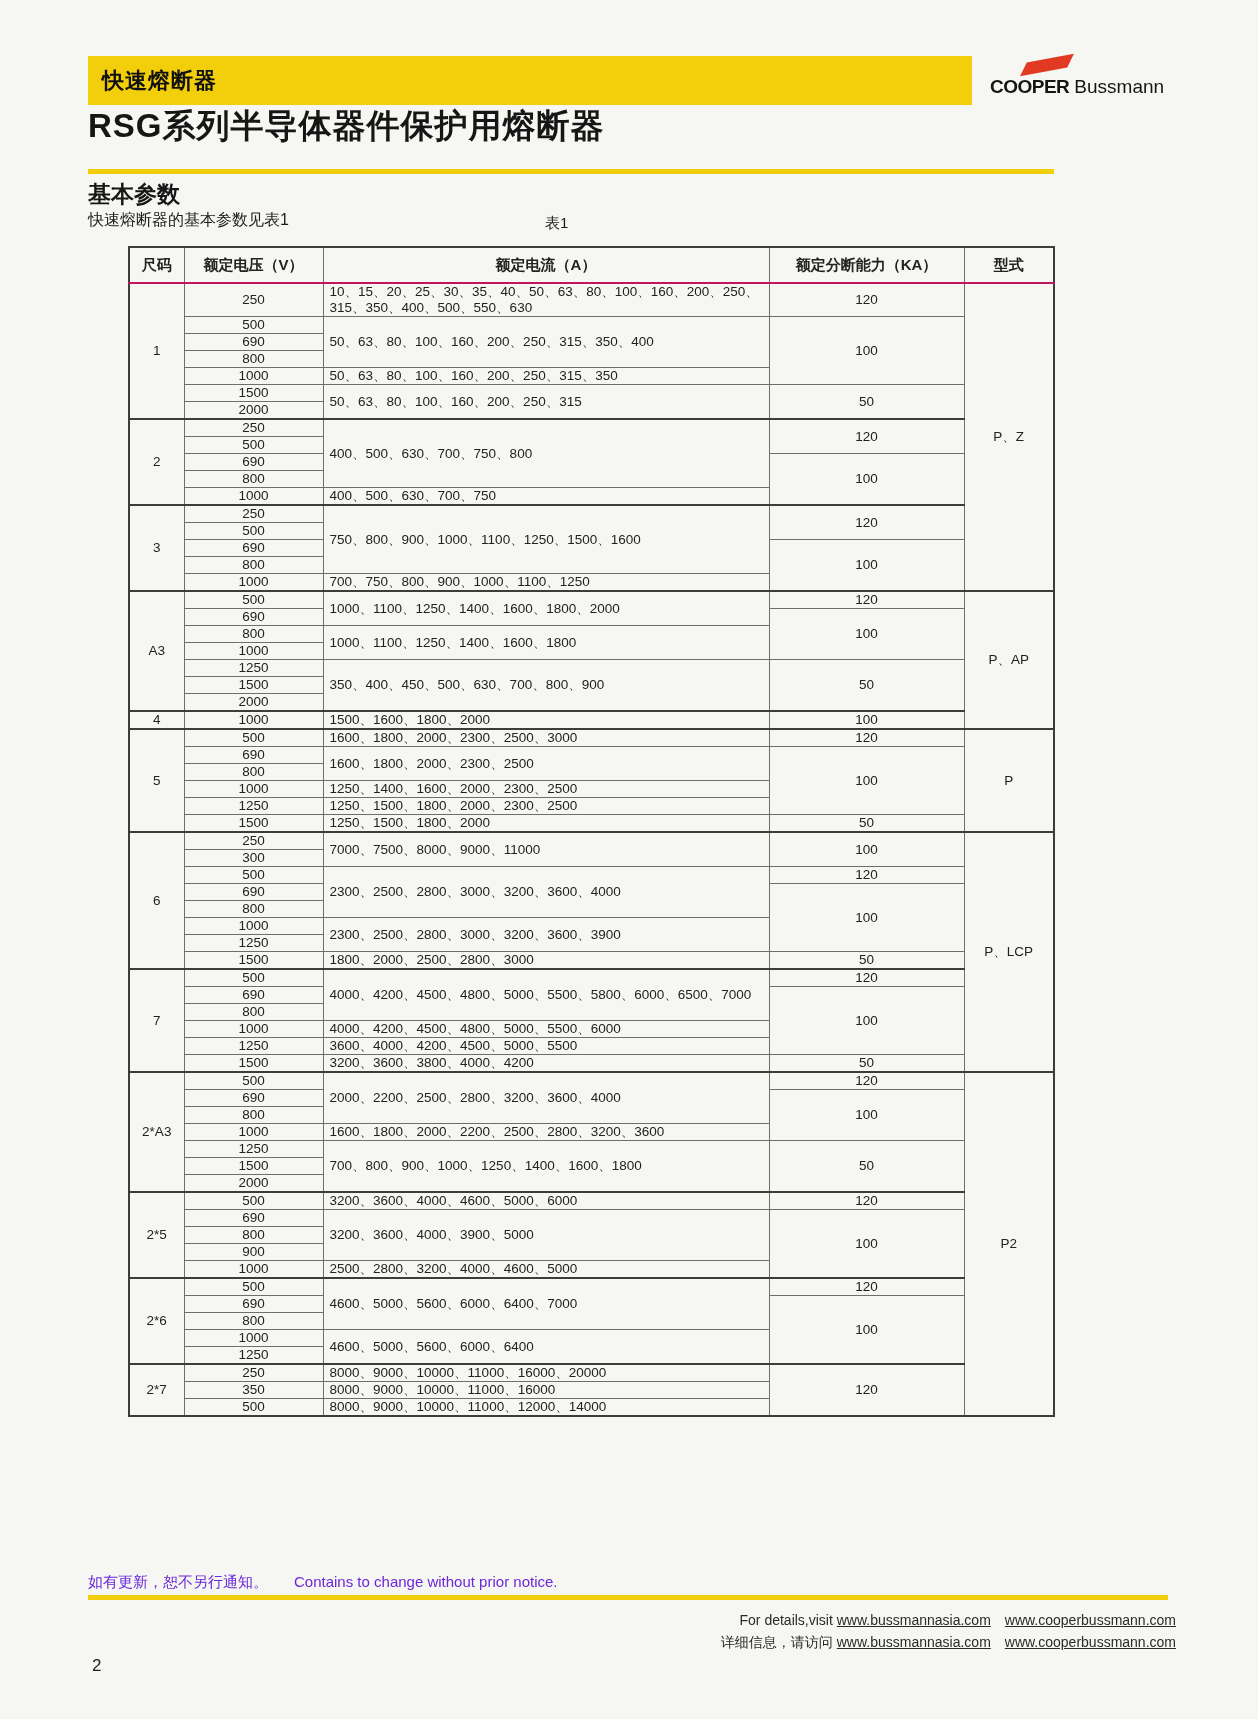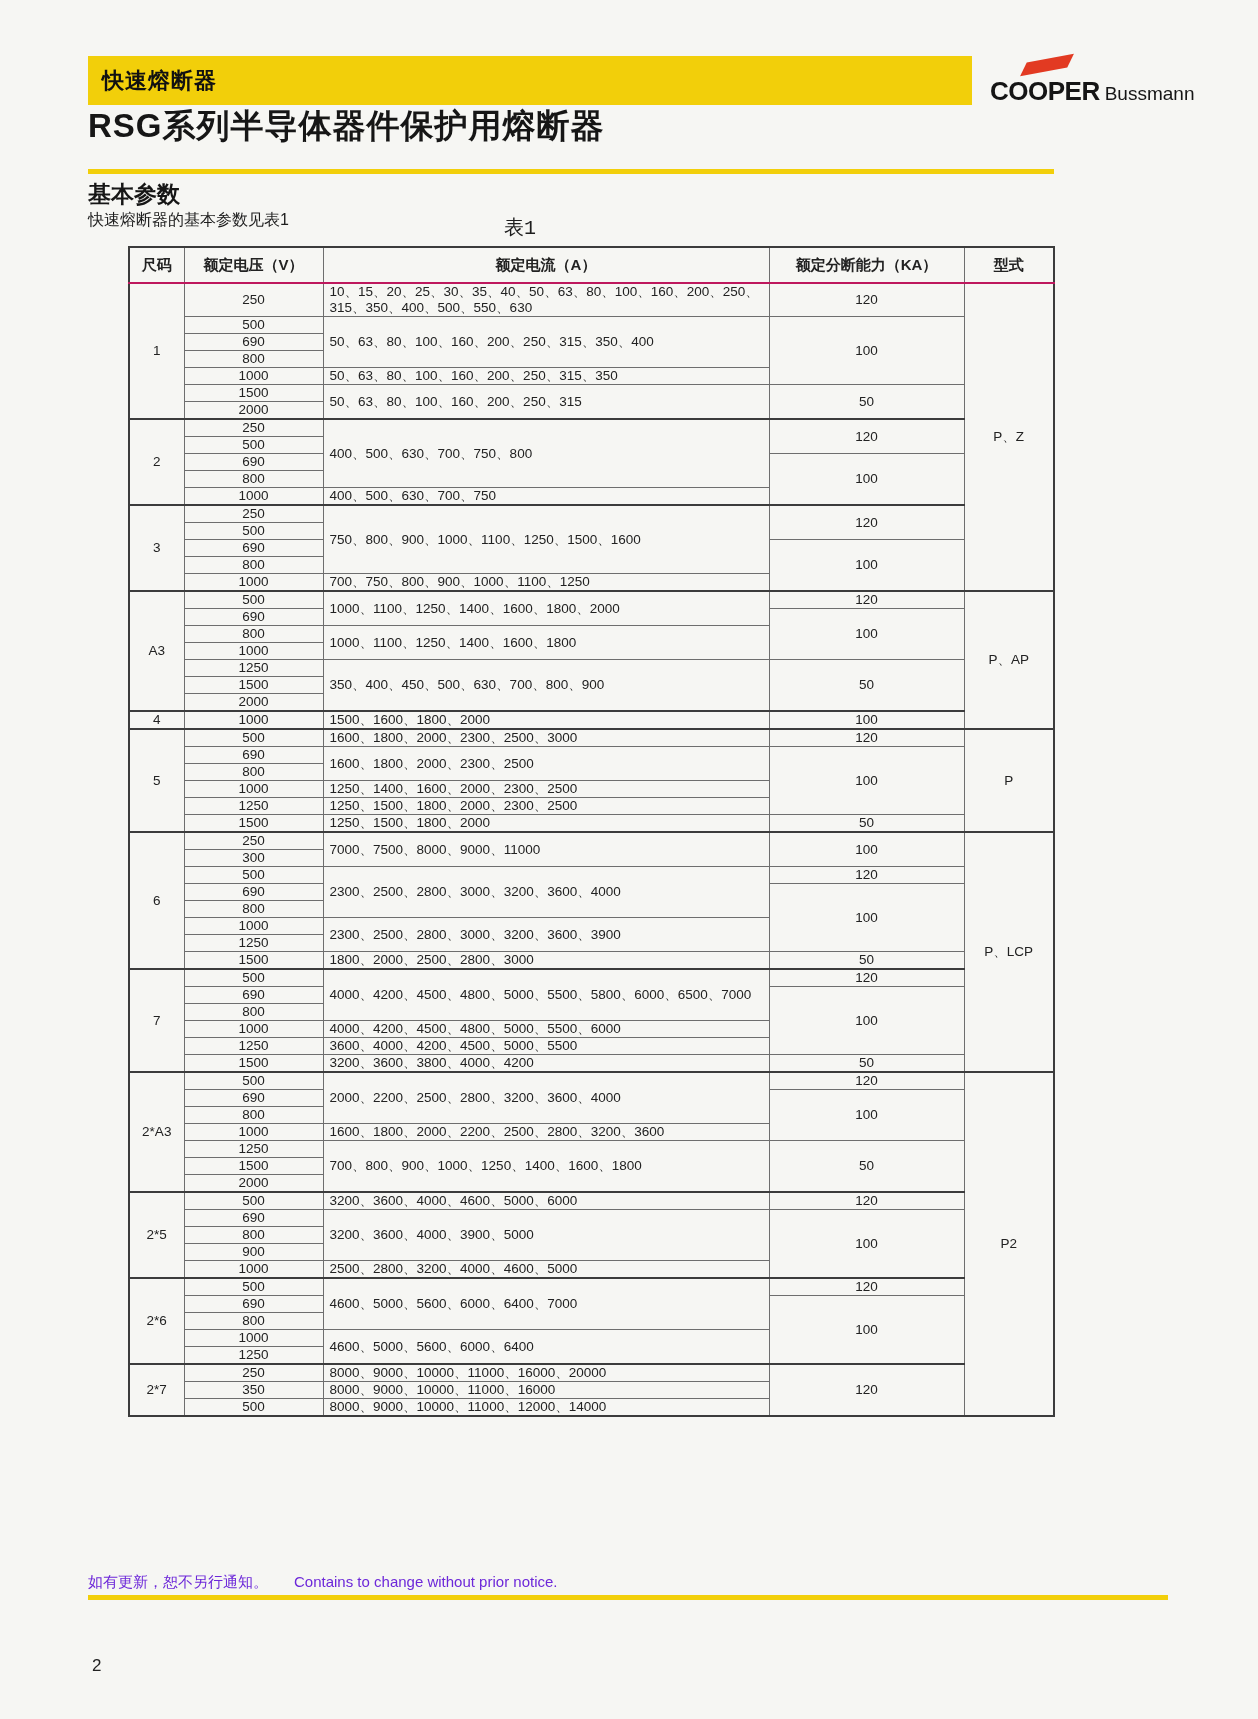--- a/index.html
+++ b/index.html
@@ -29,34 +29,34 @@
     letter-spacing:1px;
   }
   .logo{position:absolute;left:990px;top:56px;width:200px;height:50px;}
   .logo .flag{
     position:absolute;left:36px;top:2px;
     width:42px;height:14px;
     background:var(--logo-red);
     transform:skewX(-35deg) rotate(-12deg);
   }
   .logo .wordmark{position:absolute;left:0;top:20px;white-space:nowrap;}
-  .logo .cooper{font-size:26px;font-weight:800;letter-spacing:-0.5px;color:#151515;}
+  .logo .cooper{font-size:19px;font-weight:800;letter-spacing:-0.5px;color:#151515;}
   .logo .bussmann{font-size:19px;font-weight:400;margin-left:5px;color:#151515;}
   .title{
     position:absolute;left:88px;top:104px;margin:0;
     font-size:33px;font-weight:700;color:#161616;letter-spacing:1px;text-align:center;
   }
   .rule{position:absolute;background:var(--accent);}
   .title-rule{left:88px;top:169px;width:966px;height:5px;}
   .section-heading{
     position:absolute;left:88px;top:179px;margin:0;
     font-size:23px;font-weight:700;color:#161616;
   }
   .section-subtitle{position:absolute;left:88px;top:210px;font-size:16px;}
-  .table-caption{position:absolute;left:504px;top:214px;font-size:20px;font-family:Liberation Mono, monospace;}
+  .table-caption{position:absolute;left:545px;top:214px;font-size:15px;}
 
   
   table.params{
     position:absolute;left:128px;top:246px;
     width:925px;
     border-collapse:collapse;
     table-layout:fixed;
   }
   table.params col.c-size{width:55px;}
   table.params col.c-voltage{width:139px;}
@@ -415,15 +415,25 @@
           <td class="col-current">8000、9000、10000、11000、12000、14000</td>
         </tr>
       </tbody>
   </table>
 
   <div class="footnote">
     <span class="zh">如有更新，恕不另行通知。</span><span class="en">Contains to change without prior notice.</span>
   </div>
   <div class="rule footer-rule"></div>
 
+  <div class="footer-links">
+    <div>
+      <span>For details,visit</span>
+      <a>www.bussmannasia.com</a><span class="sep"></span><a>www.cooperbussmann.com</a>
+    </div>
+    <div>
+      <span>详细信息，请访问</span>
+      <a>www.bussmannasia.com</a><span class="sep"></span><a>www.cooperbussmann.com</a>
+    </div>
+  </div>
 
   <div class="pagenum">2</div>
 </div>
 
 </body></html>

